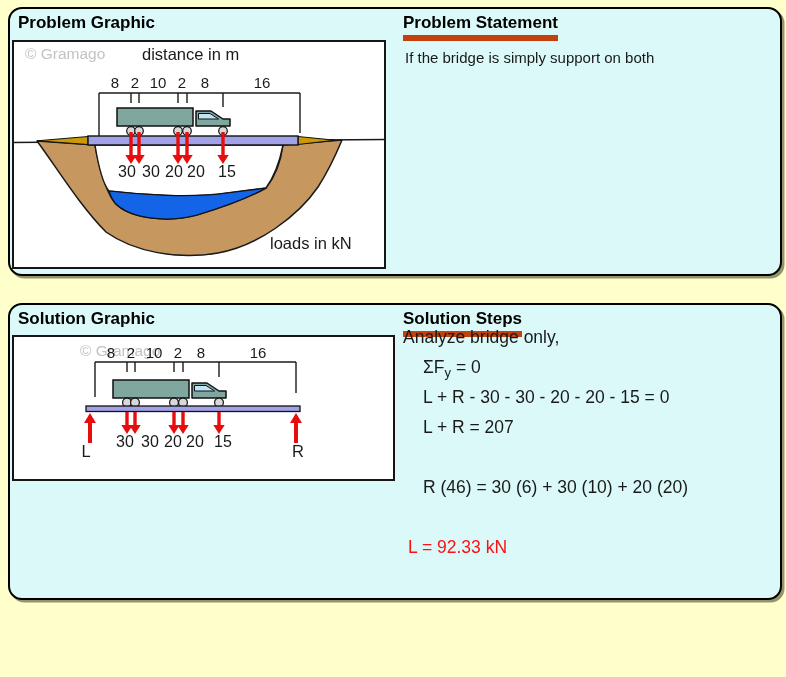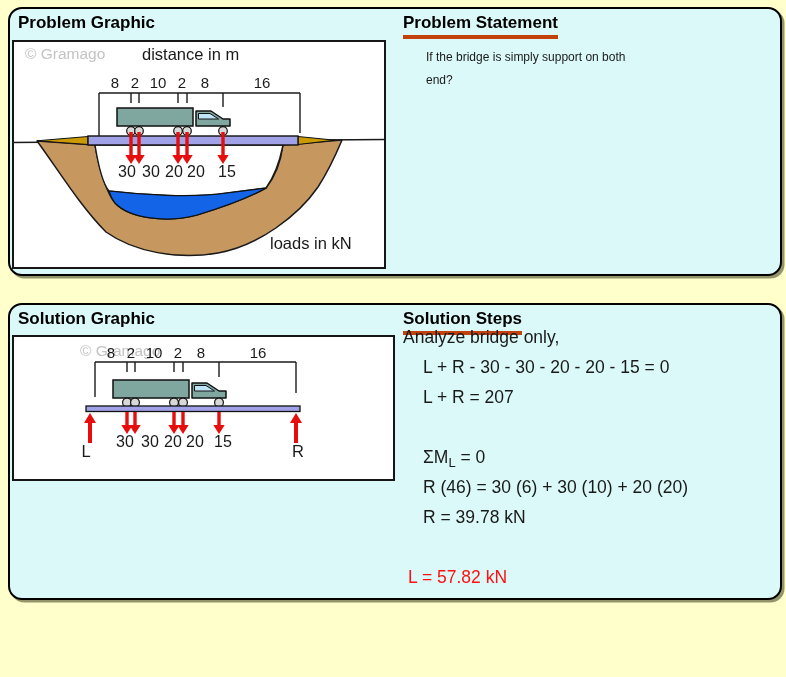--- a/index.html
+++ b/index.html
@@ -5,23 +5,23 @@
   html,body{margin:0;padding:0;}
   .page{position:relative;width:786px;height:677px;background:#FFFFCB;
         font-family:"Liberation Sans",sans-serif;overflow:hidden;}
   .panel{position:absolute;left:8px;width:774px;background:#DBF9F9;
          border:2px solid #000;border-radius:14px;box-sizing:border-box;
          box-shadow:2.5px 2.5px 0 rgba(60,60,30,.55);}
   .panel-top{top:7px;height:269px;}
   .panel-bottom{top:303px;height:297px;}
   .ltitle{position:absolute;margin:0;font-size:17px;font-weight:bold;color:#000;}
   .rtitle{position:absolute;margin:0;font-size:17px;font-weight:bold;color:#000;}
-  .rtitle span{display:inline-block;border-bottom:4px solid #c2410c;padding-bottom:2px;}
+  .rtitle span{display:inline-block;border-bottom:6px solid #c2410c;padding-bottom:2px;}
   .figure-svg{position:absolute;}
-  .stmt-text{position:absolute;left:416px;top:37px;font-size:12px;line-height:23px;color:#1a1a1a;}
+  .stmt-text{position:absolute;left:395px;top:37px;font-size:15px;line-height:23px;color:#1a1a1a;}
   .steps{position:absolute;left:393px;top:17px;width:375px;font-size:17.5px;color:#1a1a1a;}
   .sline{height:30px;line-height:30px;white-space:pre;}
   .ind{padding-left:20px;}
   .ind2{padding-left:179px;}
   .result{color:#FF1111;padding-left:5px;}
   sub{font-size:13px;vertical-align:-4px;}
   .svgtxt{font-family:"Liberation Sans",sans-serif;fill:#1a1a1a;}
   .wm{fill:#C3C3C3;}
 </style>
 </head>
@@ -107,21 +107,20 @@
       </g>
 
       <text class="svgtxt" x="258" y="209" font-size="16.5">loads in kN</text>
     </svg>
 
     <h2 class="rtitle" style="left:393px;top:4px;">
       <span>Problem Statement</span>
     </h2>
     <div class="stmt-text">
       <div>If the bridge is simply support on both</div>
-      <div>end?</div>
     </div>
   </section>
 
   <section class="panel panel-bottom">
     <h2 class="ltitle" style="left:8px;top:4px;">Solution Graphic</h2>
 
     <svg class="figure-svg" style="left:2px;top:30px;" width="383" height="146" viewBox="0 0 383 146">
       <rect x="1" y="1" width="381" height="144" fill="#FFFFFF" stroke="#161616" stroke-width="2"></rect>
 
       <text class="svgtxt wm" x="68" y="21" font-size="15.5">© Gramago</text>
@@ -189,24 +188,23 @@
         <text class="svgtxt" x="211" y="112">15</text>
       </g>
     </svg>
 
     <h2 class="rtitle" style="left:393px;top:4px;text-align:center;">
       <span>Solution Steps</span>
     </h2>
 
     <div class="steps">
       <div class="sline">Analyze bridge only,</div>
+      <div class="sline ind"><span>ΣF</span><sub>y</sub><span> = 0</span></div>
       <div class="sline ind">L + R - 30 - 30 - 20 - 20 - 15 = 0</div>
       <div class="sline ind">L + R = 207</div>
       <div class="sline"></div>
-      <div class="sline ind"><span>ΣM</span><sub>L</sub><span> = 0</span></div>
       <div class="sline ind">R (46) = 30 (6) + 30 (10) + 20 (20)</div>
-      <div class="sline ind">R = 39.78 kN</div>
       <div class="sline"></div>
-      <div class="sline result">L = 57.82 kN</div>
+      <div class="sline result">L = 92.33 kN</div>
     </div>
   </section>
 
 </div>
 
 </body></html>

